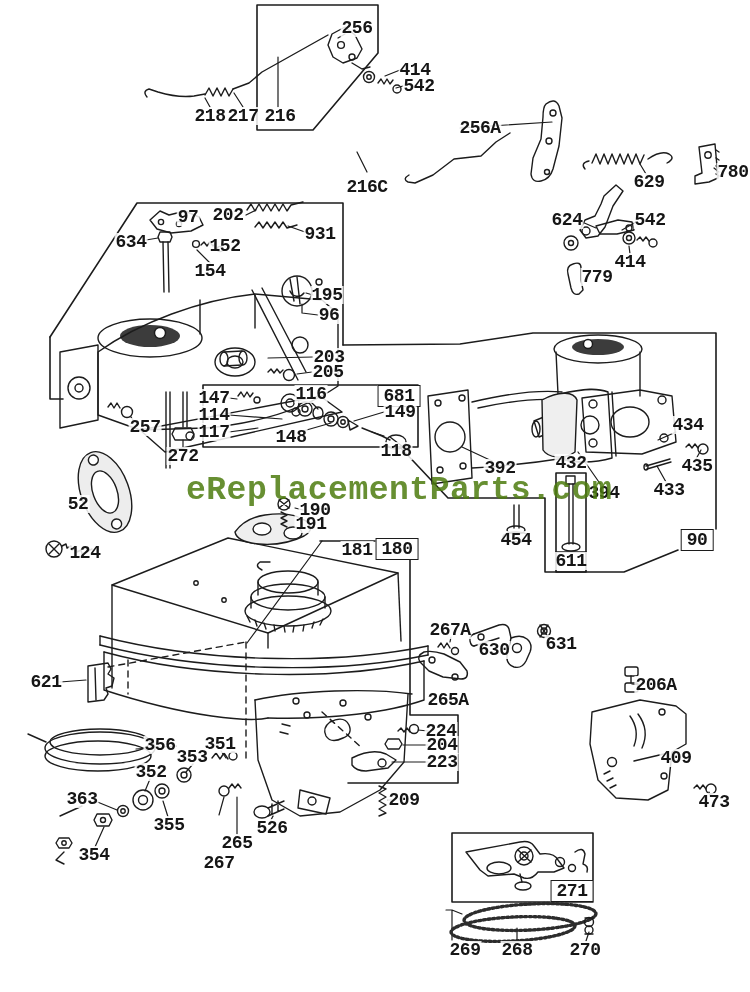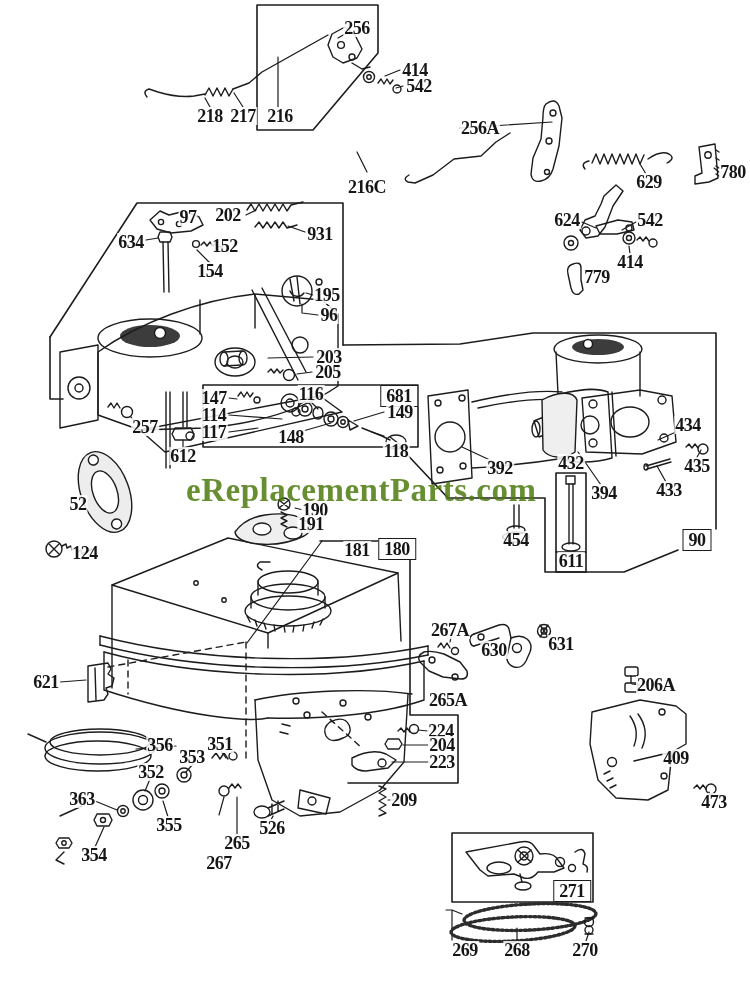--- a/index.html
+++ b/index.html
@@ -1,17 +1,17 @@
 <!DOCTYPE html>
 <html><head>
 <meta charset="utf-8">
 <style>
   html,body{margin:0;padding:0;background:#fff;}
   .stage{position:relative;width:750px;height:992px;background:#fff;overflow:hidden;
-         font-family:Liberation Serif, serif;}
+         font-family:Liberation Mono, monospace;}
   .stage svg{position:absolute;left:0;top:0;}
   .plabel{position:absolute;transform:translate(-50%,-50%);font-weight:bold;font-size:18px;
           color:#161616;white-space:nowrap;line-height:1;background:rgba(255,255,255,.85);
           padding:0 1px;letter-spacing:-0.5px;}
   .plabel.boxed{border:1.6px solid #1c1c1c;padding:1px 5px;background:#fff;}
   .watermark{position:absolute;left:186px;top:472px;font-size:33px;font-weight:bold;
              color:#4d7c0f;opacity:.85;letter-spacing:.5px;white-space:nowrap;}
 </style>
 </head>
 <body>
@@ -489,21 +489,21 @@
       <div class="plabel" style="left: 328px; top: 372px;">205</div>
       <div class="plabel" style="left: 214px; top: 398px;">147</div>
       <div class="plabel" style="left: 214px; top: 415px;">114</div>
       <div class="plabel" style="left: 214px; top: 432px;">117</div>
       <div class="plabel" style="left: 311px; top: 394px;">116</div>
       <div class="plabel boxed" style="left: 399px; top: 396px;">681</div>
       <div class="plabel" style="left: 291px; top: 437px;">148</div>
       <div class="plabel" style="left: 400px; top: 412px;">149</div>
       <div class="plabel" style="left: 396px; top: 451px; text-align: center;">118</div>
       <div class="plabel" style="left: 145px; top: 427px;">257</div>
-      <div class="plabel" style="left: 183px; top: 456px;">612</div>
+      <div class="plabel" style="left: 183px; top: 456px;">272</div>
       <div class="plabel" style="left: 78px; top: 504px;">52</div>
       <div class="plabel" style="left: 85px; top: 553px;">124</div>
       <div class="plabel" style="left: 500px; top: 468px;">392</div>
       <div class="plabel" style="left: 571px; top: 463px;">432</div>
       <div class="plabel" style="left: 688px; top: 425px;">434</div>
       <div class="plabel" style="left: 697px; top: 466px;">435</div>
       <div class="plabel" style="left: 669px; top: 490px;">433</div>
       <div class="plabel" style="left: 604px; top: 493px;">394</div>
       <div class="plabel" style="left: 516px; top: 540px;">454</div>
       <div class="plabel" style="left: 571px; top: 561px;">611</div>

